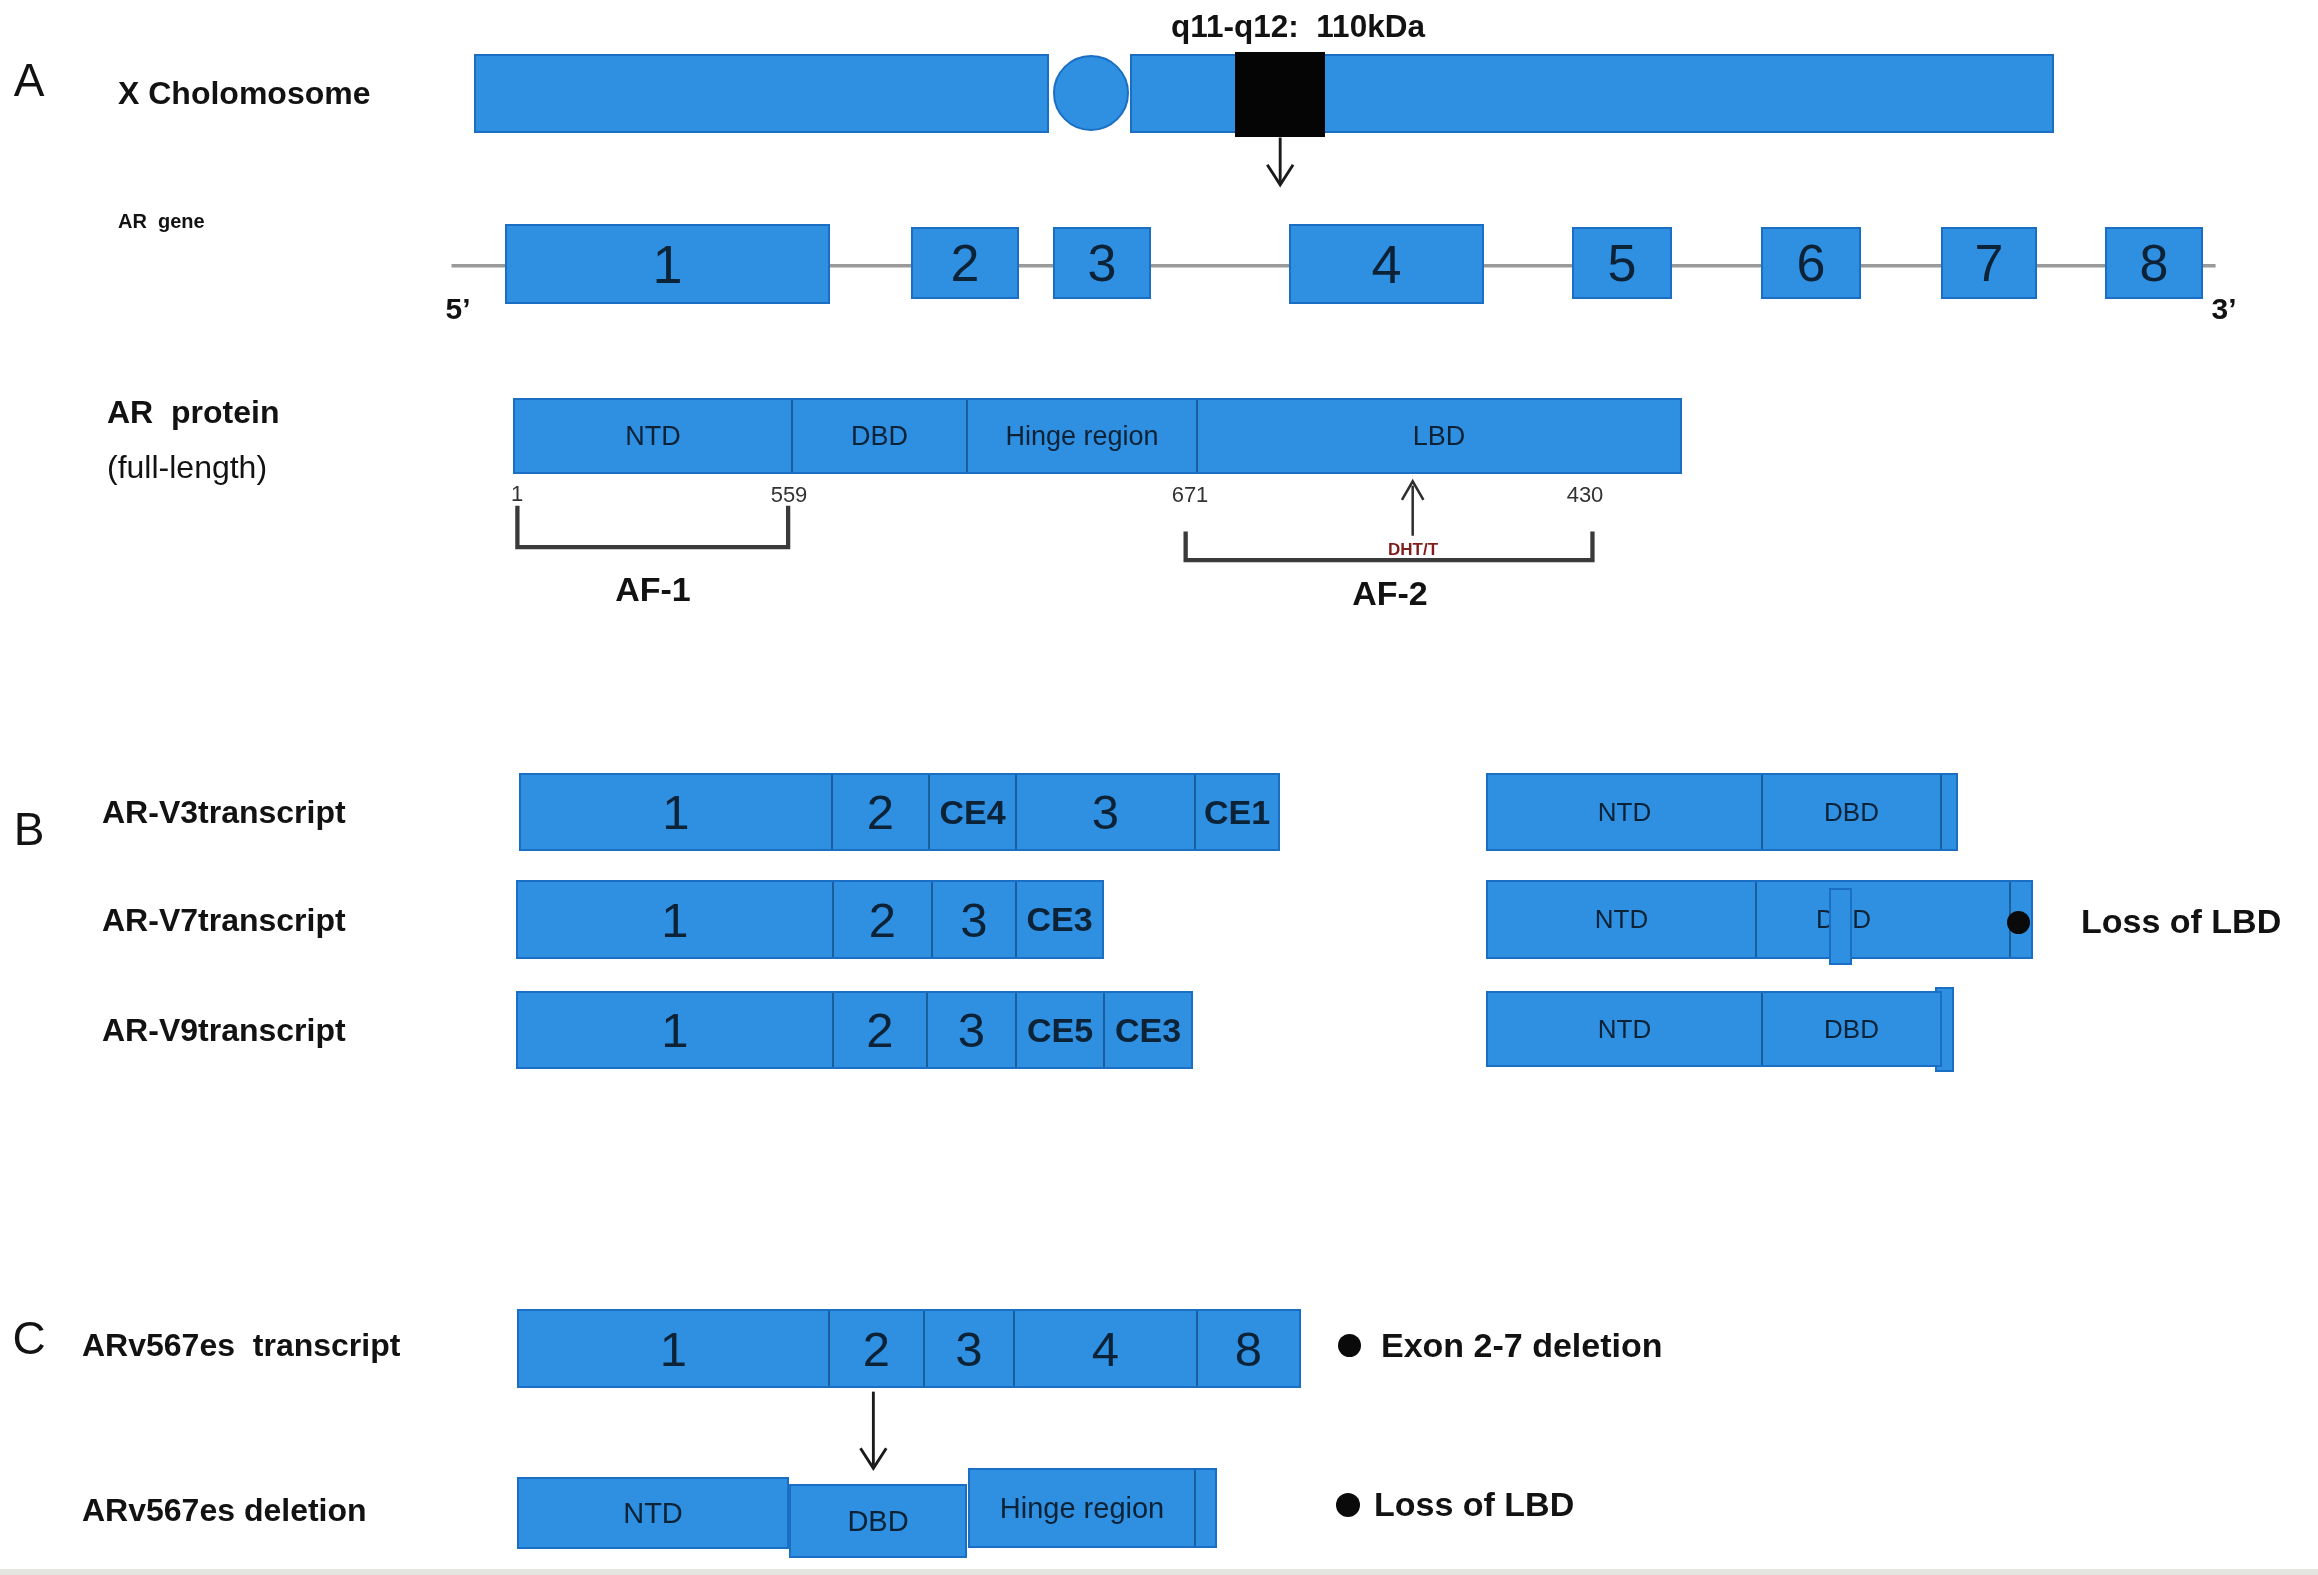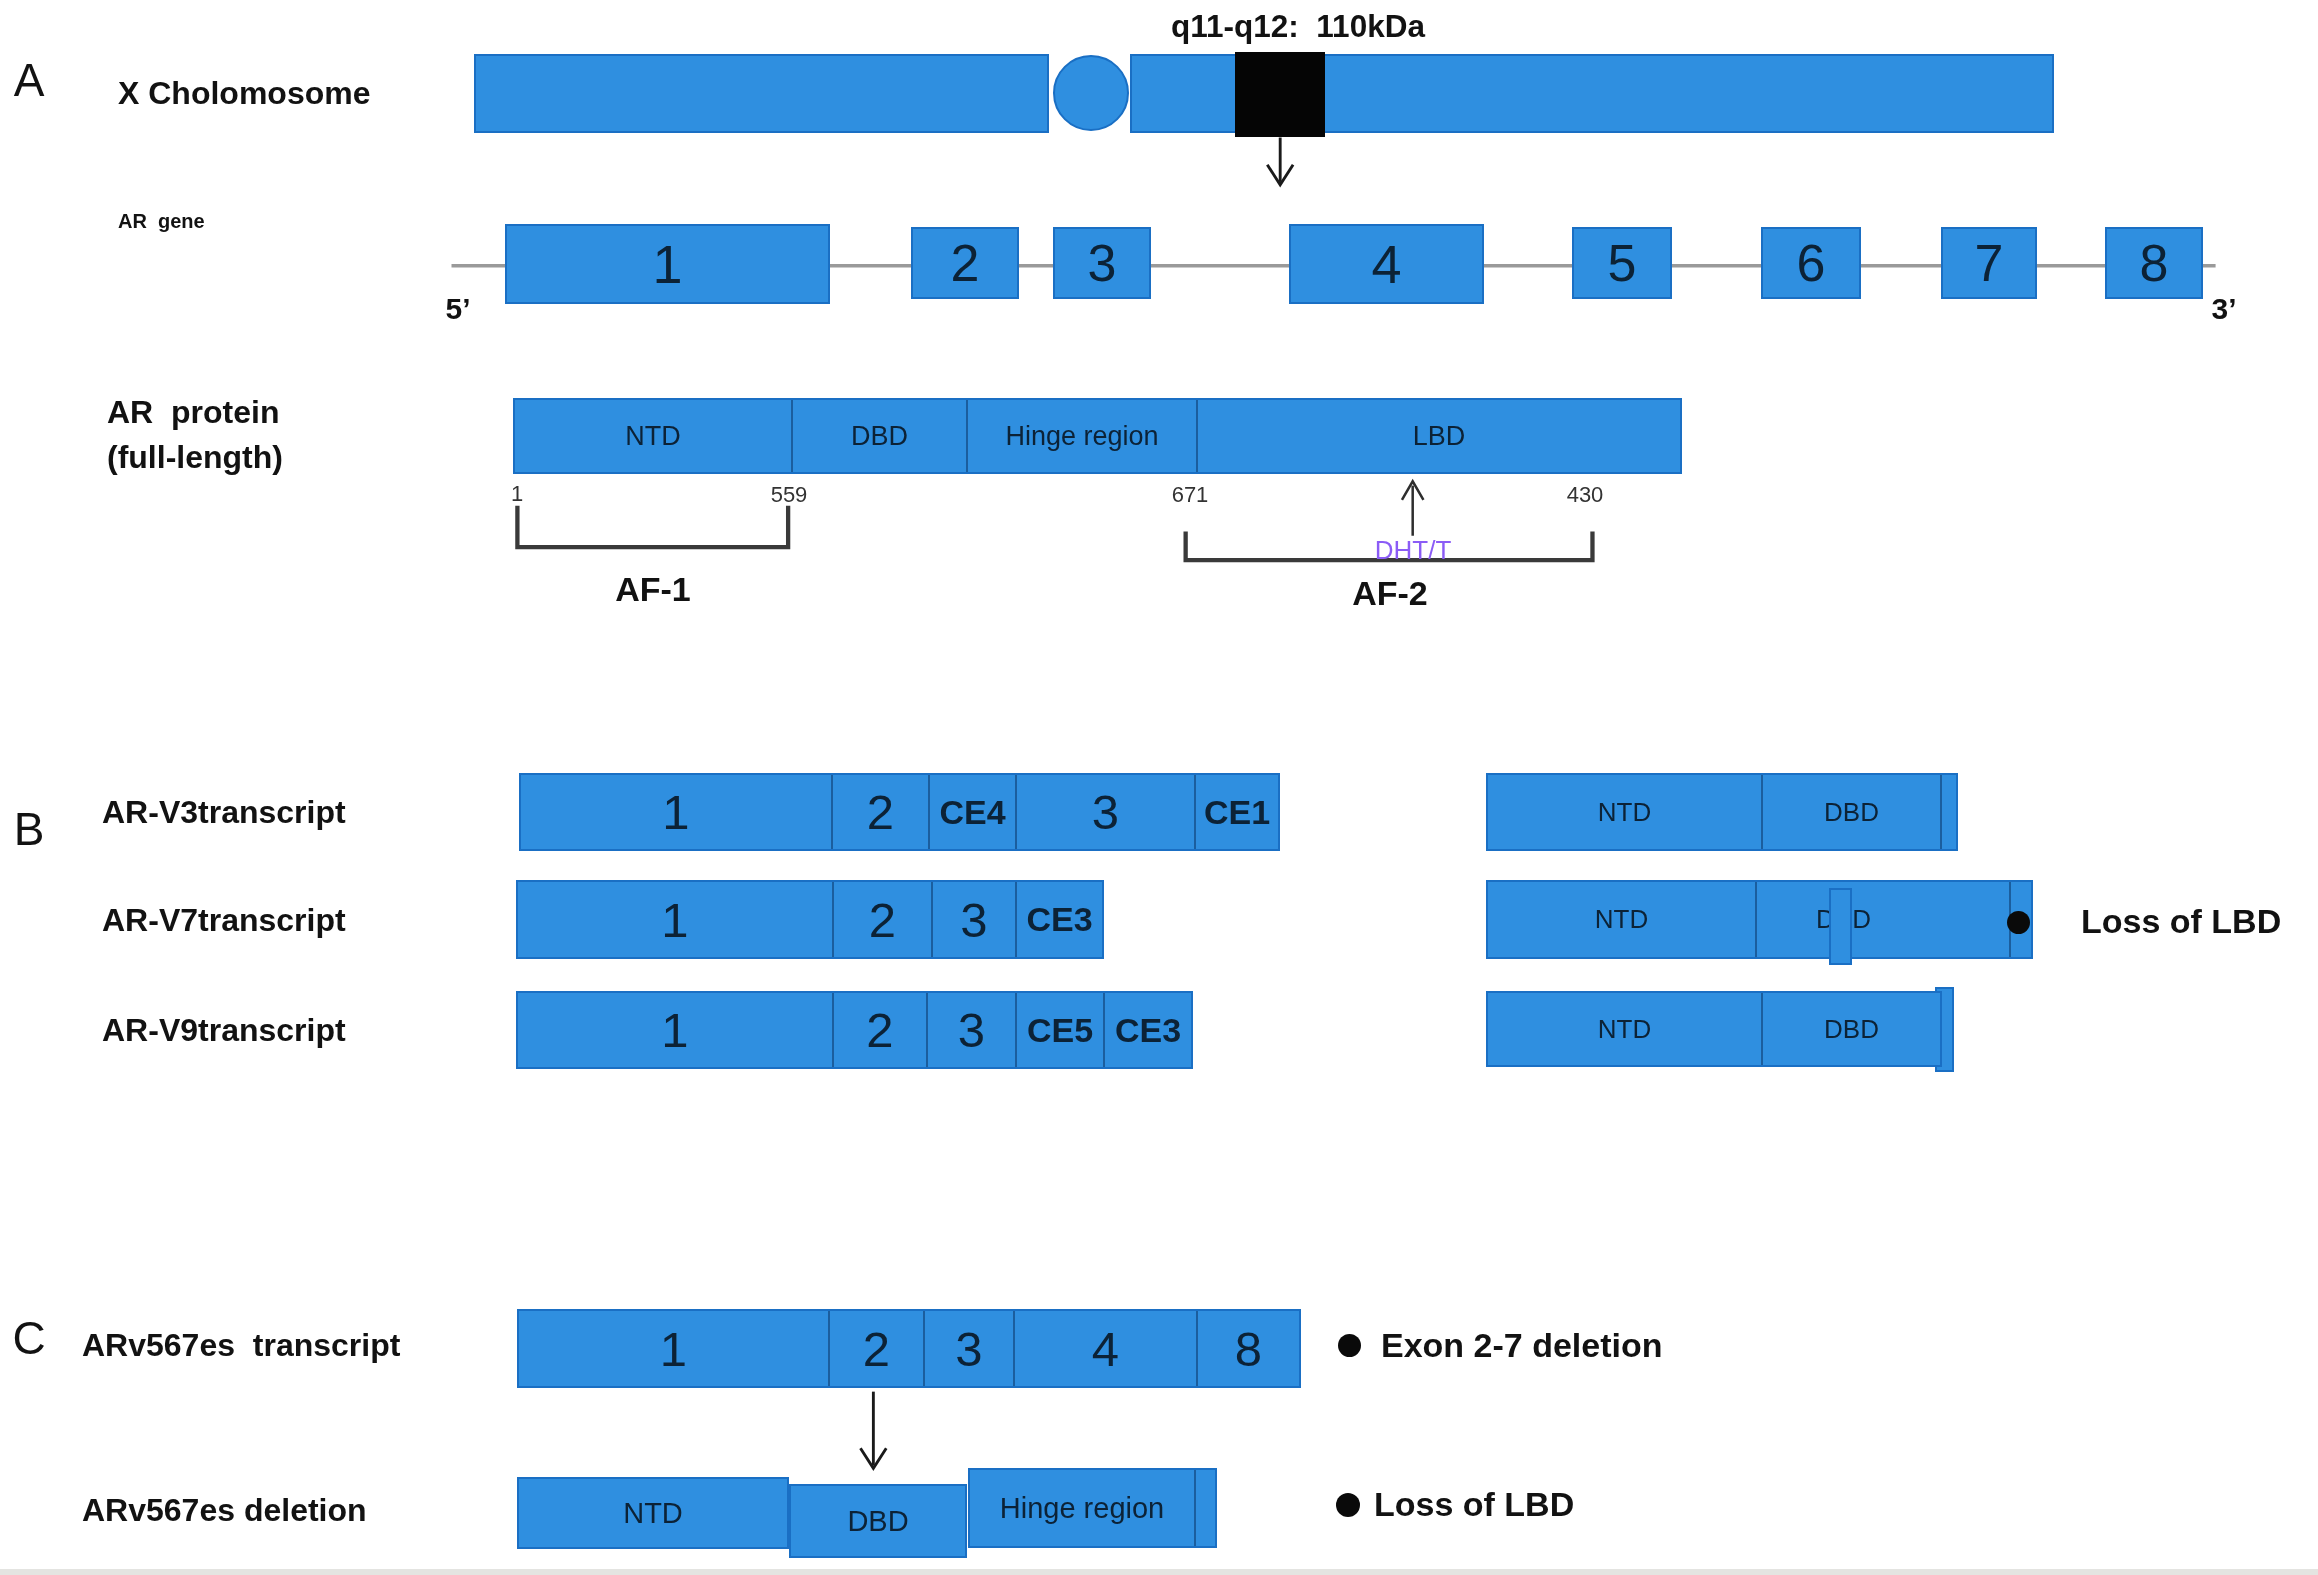--- a/index.html
+++ b/index.html
@@ -119,27 +119,27 @@
     <div class="dot" style="left: 2007px; top: 911px; width: 23px; height: 23px;"></div>
     <div class="dot" style="left: 1338px; top: 1334px; width: 23px; height: 23px;"></div>
     <div class="dot" style="left: 1336px; top: 1493px; width: 24px; height: 24px;"></div>
     <div class="txt" style="font-size: 46px; font-weight: 400; left: 29px; top: 80px; transform: translate(-50%, -50%);">A</div>
     <div class="txt" style="font-size: 32px; font-weight: 700; left: 118px; top: 93px; transform: translateY(-50%);">X Cholomosome</div>
     <div class="txt" style="font-size: 31.5px; font-weight: 700; left: 1298px; top: 26px; transform: translate(-50%, -50%);">q11-q12:  110kDa</div>
     <div class="txt" style="font-size: 20px; font-weight: 700; left: 118px; top: 221px; transform: translateY(-50%);">AR  gene</div>
     <div class="txt" style="font-size: 30px; font-weight: 700; left: 458px; top: 309px; transform: translate(-50%, -50%);">5’</div>
     <div class="txt" style="font-size: 30px; font-weight: 700; left: 2224px; top: 309px; transform: translate(-50%, -50%);">3’</div>
     <div class="txt" style="font-size: 32px; font-weight: 700; left: 107px; top: 412px; transform: translateY(-50%);">AR  protein</div>
-    <div class="txt" style="font-size: 32px; font-weight: 700; left: 107px; top: 457px; transform: translateY(-50%);">(full-length)</div>
+    <div class="txt" style="font-size: 32px; font-weight: 400; left: 107px; top: 467px; transform: translateY(-50%);">(full-length)</div>
     <div class="txt" style="font-size: 22px; font-weight: 400; color: rgb(51, 51, 51); left: 517px; top: 494px; transform: translate(-50%, -50%);">1</div>
     <div class="txt" style="font-size: 22px; font-weight: 400; color: rgb(51, 51, 51); left: 789px; top: 495px; transform: translate(-50%, -50%);">559</div>
     <div class="txt" style="font-size: 22px; font-weight: 400; color: rgb(51, 51, 51); left: 1190px; top: 495px; transform: translate(-50%, -50%);">671</div>
     <div class="txt" style="font-size: 22px; font-weight: 400; color: rgb(51, 51, 51); left: 1585px; top: 495px; transform: translate(-50%, -50%);">430</div>
     <div class="txt" style="font-size: 34px; font-weight: 700; left: 653px; top: 589px; transform: translate(-50%, -50%);">AF-1</div>
-    <div class="txt" style="font-size: 26px; font-weight: 400; color: #8b5cf6; left: 1413px; top: 550px; transform: translate(-50%, -50%);">DHT/T</div>
+    <div class="txt" style="font-size: 17px; font-weight: 700; color: #7f1d1d; left: 1413px; top: 550px; transform: translate(-50%, -50%);">DHT/T</div>
     <div class="txt" style="font-size: 34px; font-weight: 700; left: 1390px; top: 593px; transform: translate(-50%, -50%);">AF-2</div>
     <div class="txt" style="font-size: 46px; font-weight: 400; left: 29px; top: 829px; transform: translate(-50%, -50%);">B</div>
     <div class="txt" style="font-size: 32px; font-weight: 700; left: 102px; top: 812px; transform: translateY(-50%);">AR-V3transcript</div>
     <div class="txt" style="font-size: 32px; font-weight: 700; left: 102px; top: 920px; transform: translateY(-50%);">AR-V7transcript</div>
     <div class="txt" style="font-size: 32px; font-weight: 700; left: 102px; top: 1030px; transform: translateY(-50%);">AR-V9transcript</div>
     <div class="txt" style="font-size: 34px; font-weight: 700; left: 2081px; top: 921px; transform: translateY(-50%);">Loss of LBD</div>
     <div class="txt" style="font-size: 46px; font-weight: 400; left: 29px; top: 1338px; transform: translate(-50%, -50%);">C</div>
     <div class="txt" style="font-size: 32px; font-weight: 700; left: 82px; top: 1345px; transform: translateY(-50%);">ARv567es  transcript</div>
     <div class="txt" style="font-size: 34px; font-weight: 700; left: 1381px; top: 1345px; transform: translateY(-50%);">Exon 2-7 deletion</div>
     <div class="txt" style="font-size: 32px; font-weight: 700; left: 82px; top: 1510px; transform: translateY(-50%);">ARv567es deletion</div>

